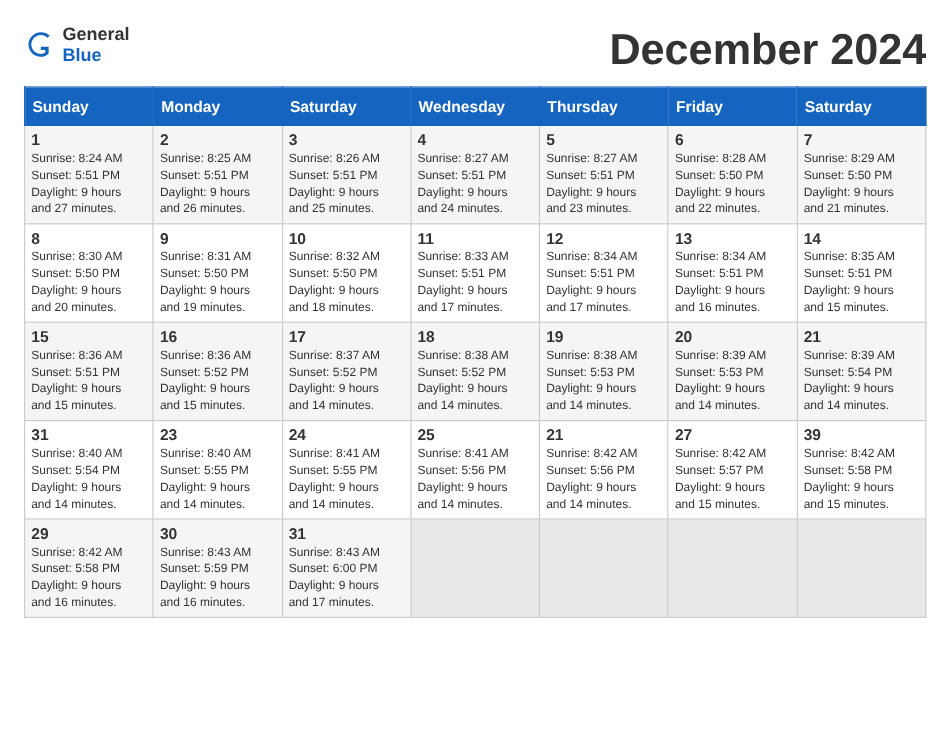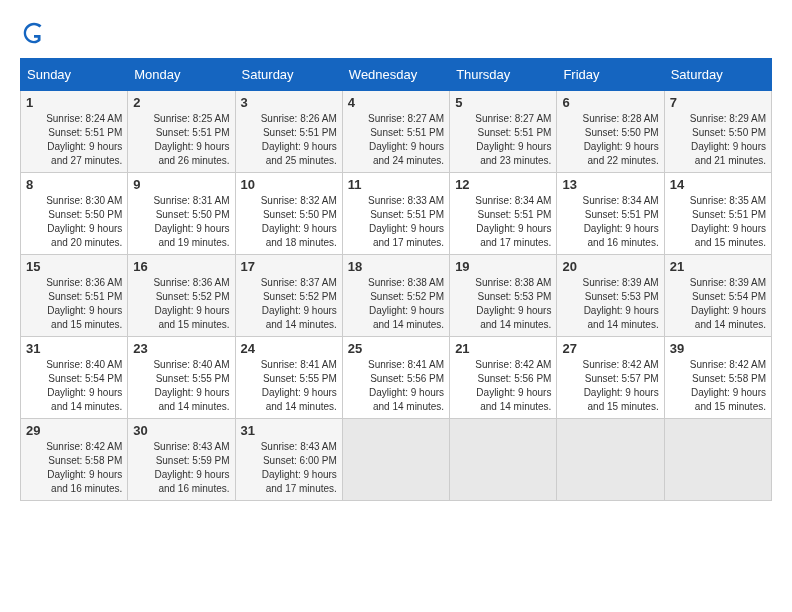--- a/index.html
+++ b/index.html
@@ -41,21 +41,21 @@
       width: 100%;
       border-collapse: collapse;
       font-size: 11px;
     }
     .calendar-table th {
       background: #1565C0;
       color: #fff;
       padding: 8px 6px;
       text-align: left;
       font-size: 13px;
-      font-weight: normal;
+      font-weight: bold;
       border: 1px solid #1565C0;
     }
     .calendar-table td {
       border: 1px solid #ccc;
       vertical-align: top;
       padding: 4px 5px;
       width: calc(100% / 7);
       min-height: 80px;
       background: #fff;
     }
@@ -69,36 +69,40 @@
       font-size: 13px;
       font-weight: bold;
       color: #333;
       display: block;
       margin-bottom: 2px;
     }
     .day-info {
       font-size: 10px;
       color: #333;
       line-height: 1.4;
-      text-align: right;
     }
     .empty-cell {
       background: #e8e8e8 !important;
     }
   </style>
 </head>
 <body>
 
 <div class="header-area">
   <div class="logo">
     <svg class="logo-icon" viewBox="0 0 30 30" xmlns="http://www.w3.org/2000/svg">
       <path d="M15 3 C9 3 4 8 4 14 C4 20 9 25 15 25 C18 25 20 24 22 22 L22 16 L15 16 L15 19 L19 19 L19 21 C18 22 16.5 22.5 15 22.5 C10.5 22.5 6.5 18.5 6.5 14 C6.5 9.5 10.5 5.5 15 5.5 C17.5 5.5 19.5 6.5 21 8 L23 6 C21 4 18 3 15 3 Z" fill="#1565C0"></path>
     </svg>
+    <div>
+      <div style="font-size:15px; font-weight:bold; color:#333; line-height:1.2;">General</div>
+      <div style="font-size:15px; font-weight:bold; color:#1565C0; line-height:1.2;">Blue</div>
+    </div>
   </div>
   <div class="title-area">
+    <div class="month-title">December 2024</div>
   </div>
 </div>
 
 <table class="calendar-table">
   <thead>
     <tr>
 
     <th>Sunday</th>
         <th>Monday</th>
         <th>Saturday</th>

